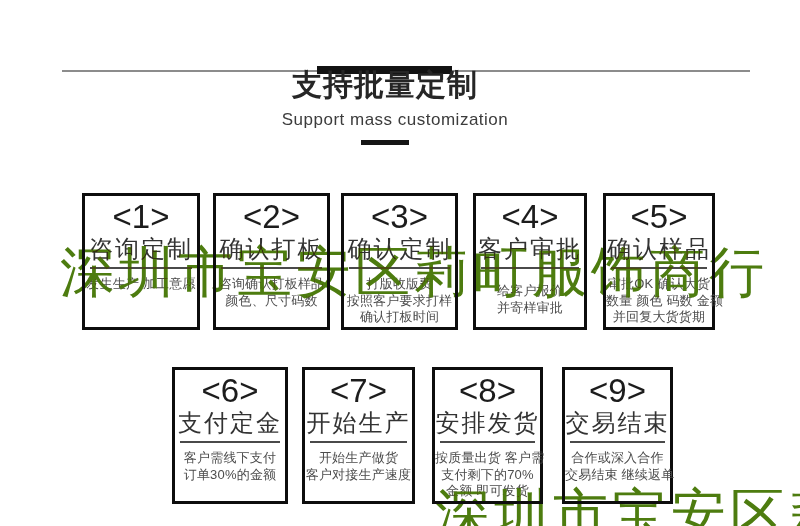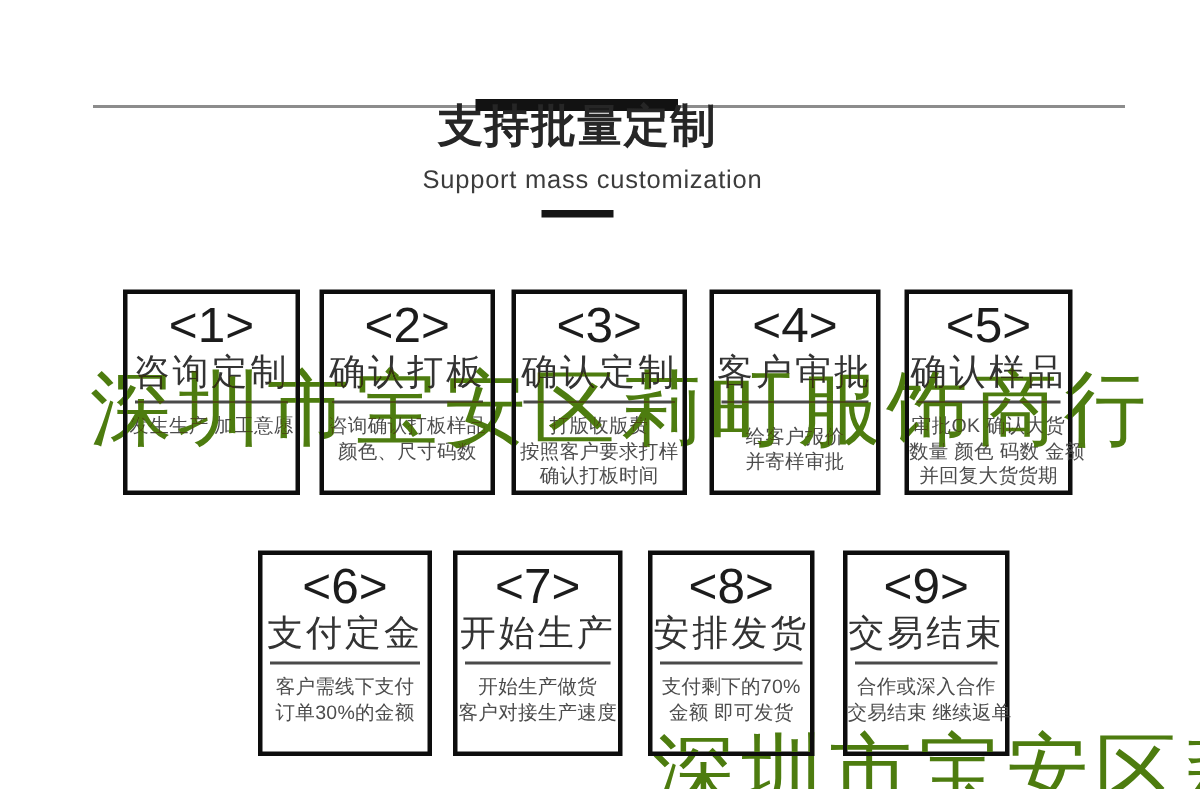--- a/index.html
+++ b/index.html
@@ -142,20 +142,21 @@
     <div class="desc-line">开始生产做货</div>
     <div class="desc-line">客户对接生产速度</div>
   </div>
 </div>
 
 <div class="step-box row2" style="left:432px;width:111px;">
   <div class="step-num">&lt;8&gt;</div>
   <div class="step-title">安排发货</div>
   <div class="step-divider"></div>
   <div class="step-desc">
+    <div class="desc-line">按质量出货 客户需</div>
     <div class="desc-line">支付剩下的70%</div>
     <div class="desc-line">金额 即可发货</div>
   </div>
 </div>
 
 <div class="step-box row2" style="left:562px;width:111px;">
   <div class="step-num">&lt;9&gt;</div>
   <div class="step-title">交易结束</div>
   <div class="step-divider"></div>
   <div class="step-desc">

